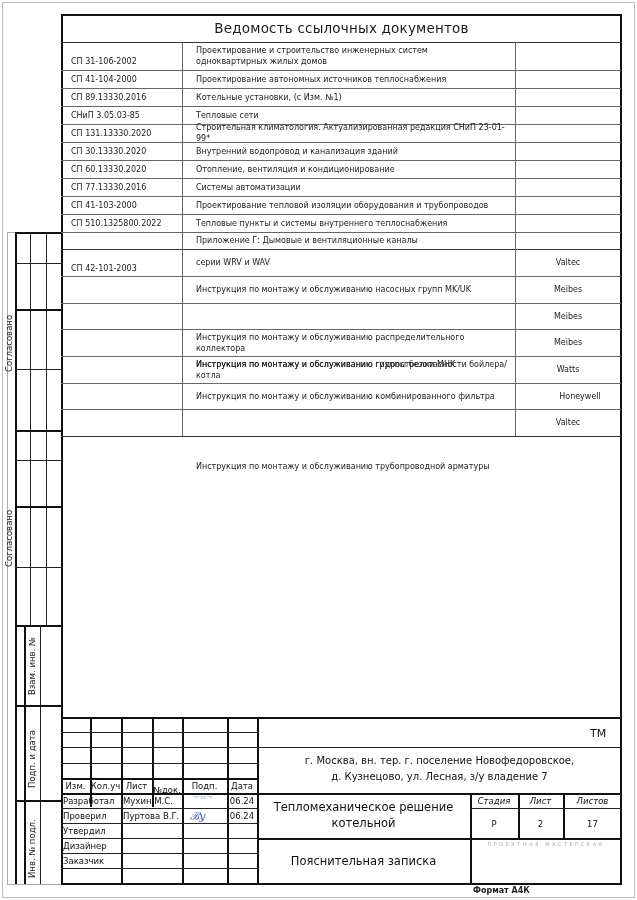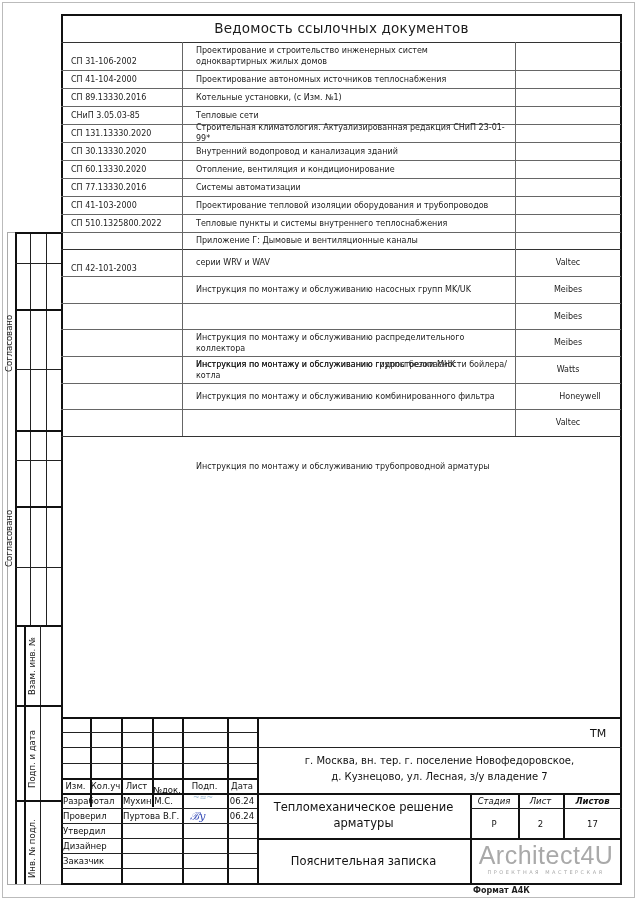--- a/index.html
+++ b/index.html
@@ -269,29 +269,28 @@
   <div class="tb big" style="left:257px;top:769px;width:365px;height:16px;font-size:10px;">д. Кузнецово, ул. Лесная, з/у владение 7</div>
 
   <div class="hline thick" style="left:257px;top:793px;width:365px;"></div>
   <div class="vline thick" style="left:470px;top:793px;height:91px;"></div>
   <div class="hline thick" style="left:257px;top:838px;width:365px;"></div>
   <div class="vline thick" style="left:518px;top:793px;height:45px;"></div>
   <div class="vline thick" style="left:563px;top:793px;height:45px;"></div>
   <div class="hline" style="left:470px;top:808px;width:152px;border-top:1px solid #222;"></div>
 
   <div class="tb big" style="left:257px;top:799px;width:213px;height:16px;">Тепломеханическое решение</div>
-  <div class="tb big" style="left:257px;top:815px;width:213px;height:16px;">арматуры</div>
+  <div class="tb big" style="left:257px;top:815px;width:213px;height:16px;">котельной</div>
   <div class="tb big" style="left:257px;top:852px;width:213px;height:18px;">Пояснительная записка</div>
 
   <div class="tb c" style="left:470px;top:794px;width:48px;height:14px;font-style:italic;">Стадия</div>
   <div class="tb c" style="left:518px;top:794px;width:45px;height:14px;font-style:italic;">Лист</div>
-  <div class="tb c" style="left:563px;top:794px;width:59px;height:14px;font-style:italic;font-weight:bold;">Листов</div>
+  <div class="tb c" style="left:563px;top:794px;width:59px;height:14px;font-style:italic;">Листов</div>
   <div class="tb c" style="left:470px;top:809px;width:48px;height:29px;">Р</div>
   <div class="tb c" style="left:518px;top:809px;width:45px;height:29px;">2</div>
   <div class="tb c" style="left:563px;top:809px;width:59px;height:29px;">17</div>
 
   <div class="logo">
-    <div class="main">Architect4U</div>
     <div class="sub">ПРОЕКТНАЯ МАСТЕРСКАЯ</div>
   </div>
 </div>
 
 <div class="format">Формат А4К</div>
 
 </body></html>

